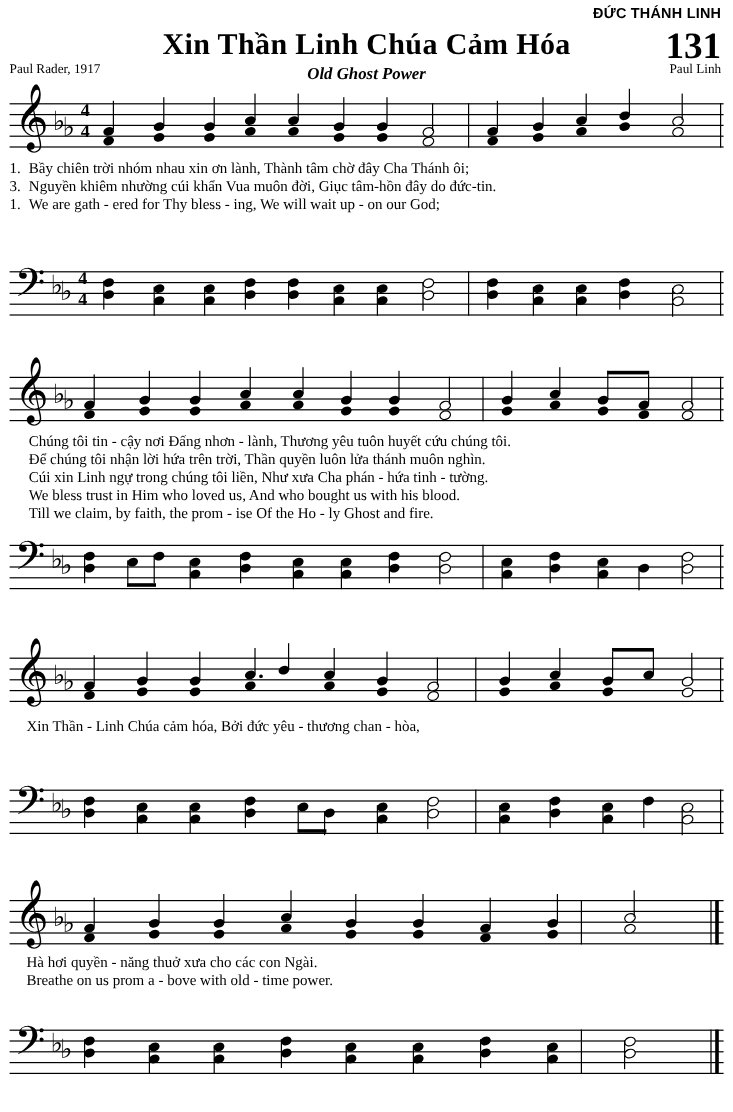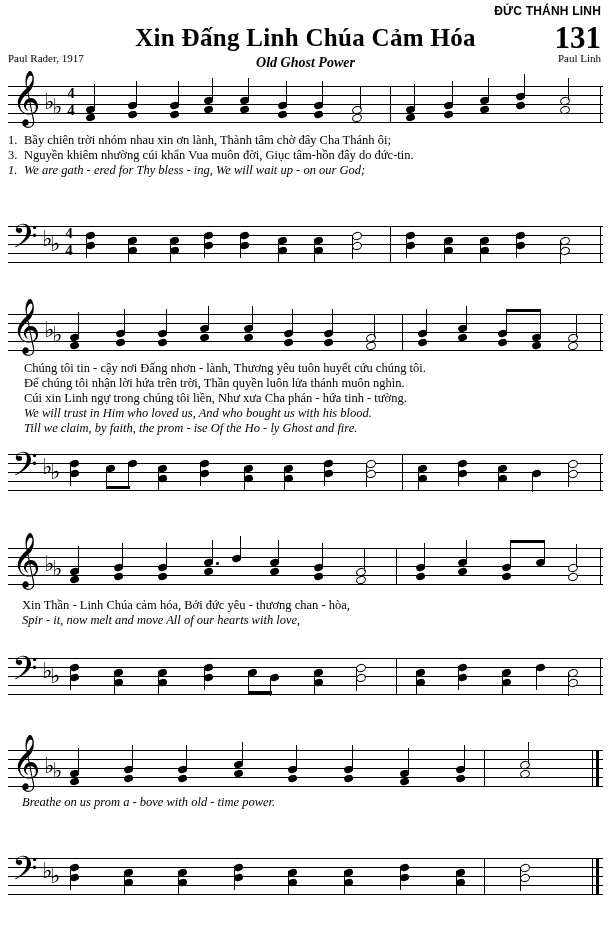--- a/index.html
+++ b/index.html
@@ -185,36 +185,35 @@
     right: 8px;
   }
   .lyric-line {
     font-family: "Liberation Serif", serif;
     font-size: 12.5px;
     white-space: nowrap;
     line-height: 15px;
     height: 15px;
   }
   .lyric-line.ital {
-    font-style: italic;
   }
   .lyric-line .vn {
     display: inline-block;
     width: 16px;
   }
 </style>
 </head>
 <body>
 
 <div class="page">
 
   <div class="hdr-section">
     <div class="section-label">ĐỨC THÁNH LINH</div>
     <div class="hymn-number">131</div>
-    <div class="hymn-title">Xin Đấng Linh Chúa Cảm Hóa</div>
+    <div class="hymn-title">Xin Thần Linh Chúa Cảm Hóa</div>
     <div class="hymn-subtitle">Old Ghost Power</div>
     <div class="composer-left">Paul Rader, 1917</div>
     <div class="composer-right">Paul Linh</div>
   </div>
 
   <div class="system" style="top:78px;">
 
     <div class="stave-wrap">
       <div class="stave">
         <div class="ln"></div>
@@ -406,21 +405,21 @@
       <div class="lyric-line">
         <span class="vn"></span><span>Chúng  tôi  tin - cậy  nơi  Đấng  nhơn - lành,  Thương  yêu  tuôn  huyết  cứu  chúng  tôi.</span>
       </div>
       <div class="lyric-line">
         <span class="vn"></span><span>Để  chúng  tôi  nhận  lời  hứa  trên  trời,  Thần  quyền  luôn  lửa  thánh  muôn  nghìn.</span>
       </div>
       <div class="lyric-line">
         <span class="vn"></span><span>Cúi  xin  Linh  ngự  trong  chúng  tôi  liền,  Như  xưa  Cha  phán - hứa  tinh - tường.</span>
       </div>
       <div class="lyric-line ital">
-        <span class="vn"></span><span>We  will  trust  in  Him  who  loved  us,  And  who  bought  us  with  his  blood.</span>
+        <span class="vn"></span><span>We  bless  trust  in  Him  who  loved  us,  And  who  bought  us  with  his  blood.</span>
       </div>
       <div class="lyric-line ital">
         <span class="vn"></span><span>Till  we  claim,  by  faith,  the  prom - ise  Of  the  Ho - ly  Ghost  and  fire.</span>
       </div>
     </div>
 
     <div class="stave-wrap" style="margin-top:88px;">
       <div class="stave">
         <div class="ln"></div>
           <div class="ln"></div>
@@ -532,23 +531,20 @@
       <div class="nh open" style="left:560px; top:33px;"></div>
 
       <div class="barline" style="left:388px;"></div>
       <div class="barline" style="left:592px;"></div>
     </div>
 
     <div class="lyrics" style="top:58px;">
       <div class="lyric-line" style="padding-left:14px;">
         <span>Xin  Thần - Linh  Chúa  cảm  hóa,  Bởi  đức  yêu - thương  chan - hòa,</span>
       </div>
-      <div class="lyric-line ital" style="padding-left:14px;">
-        <span>Spir - it,  now  melt  and  move  All  of  our  hearts  with  love,</span>
-      </div>
     </div>
 
     <div class="stave-wrap" style="margin-top:58px;">
       <div class="stave">
         <div class="ln"></div>
           <div class="ln"></div>
           <div class="ln"></div>
           <div class="ln"></div>
           <div class="ln"></div>
       </div>
@@ -639,20 +635,23 @@
       <div class="nh open" style="left:512px; top:19px;"></div>
         <div class="stem" style="left:520px; top:0px; height:22px;"></div>
       <div class="nh open" style="left:512px; top:28px;"></div>
 
       <div class="barline" style="left:476px;"></div>
       <div class="barline" style="left:584px;"></div>
       <div class="barline thick" style="left:588px;"></div>
     </div>
 
     <div class="lyrics" style="top:53px;">
+      <div class="lyric-line" style="padding-left:14px;">
+        <span>Hà  hơi  quyền - năng  thuở  xưa  cho  các  con  Ngài.</span>
+      </div>
       <div class="lyric-line ital" style="padding-left:14px;">
         <span>Breathe  on  us  prom  a - bove  with  old - time  power.</span>
       </div>
     </div>
 
     <div class="stave-wrap" style="margin-top:56px;">
       <div class="stave">
         <div class="ln"></div>
           <div class="ln"></div>
           <div class="ln"></div>

